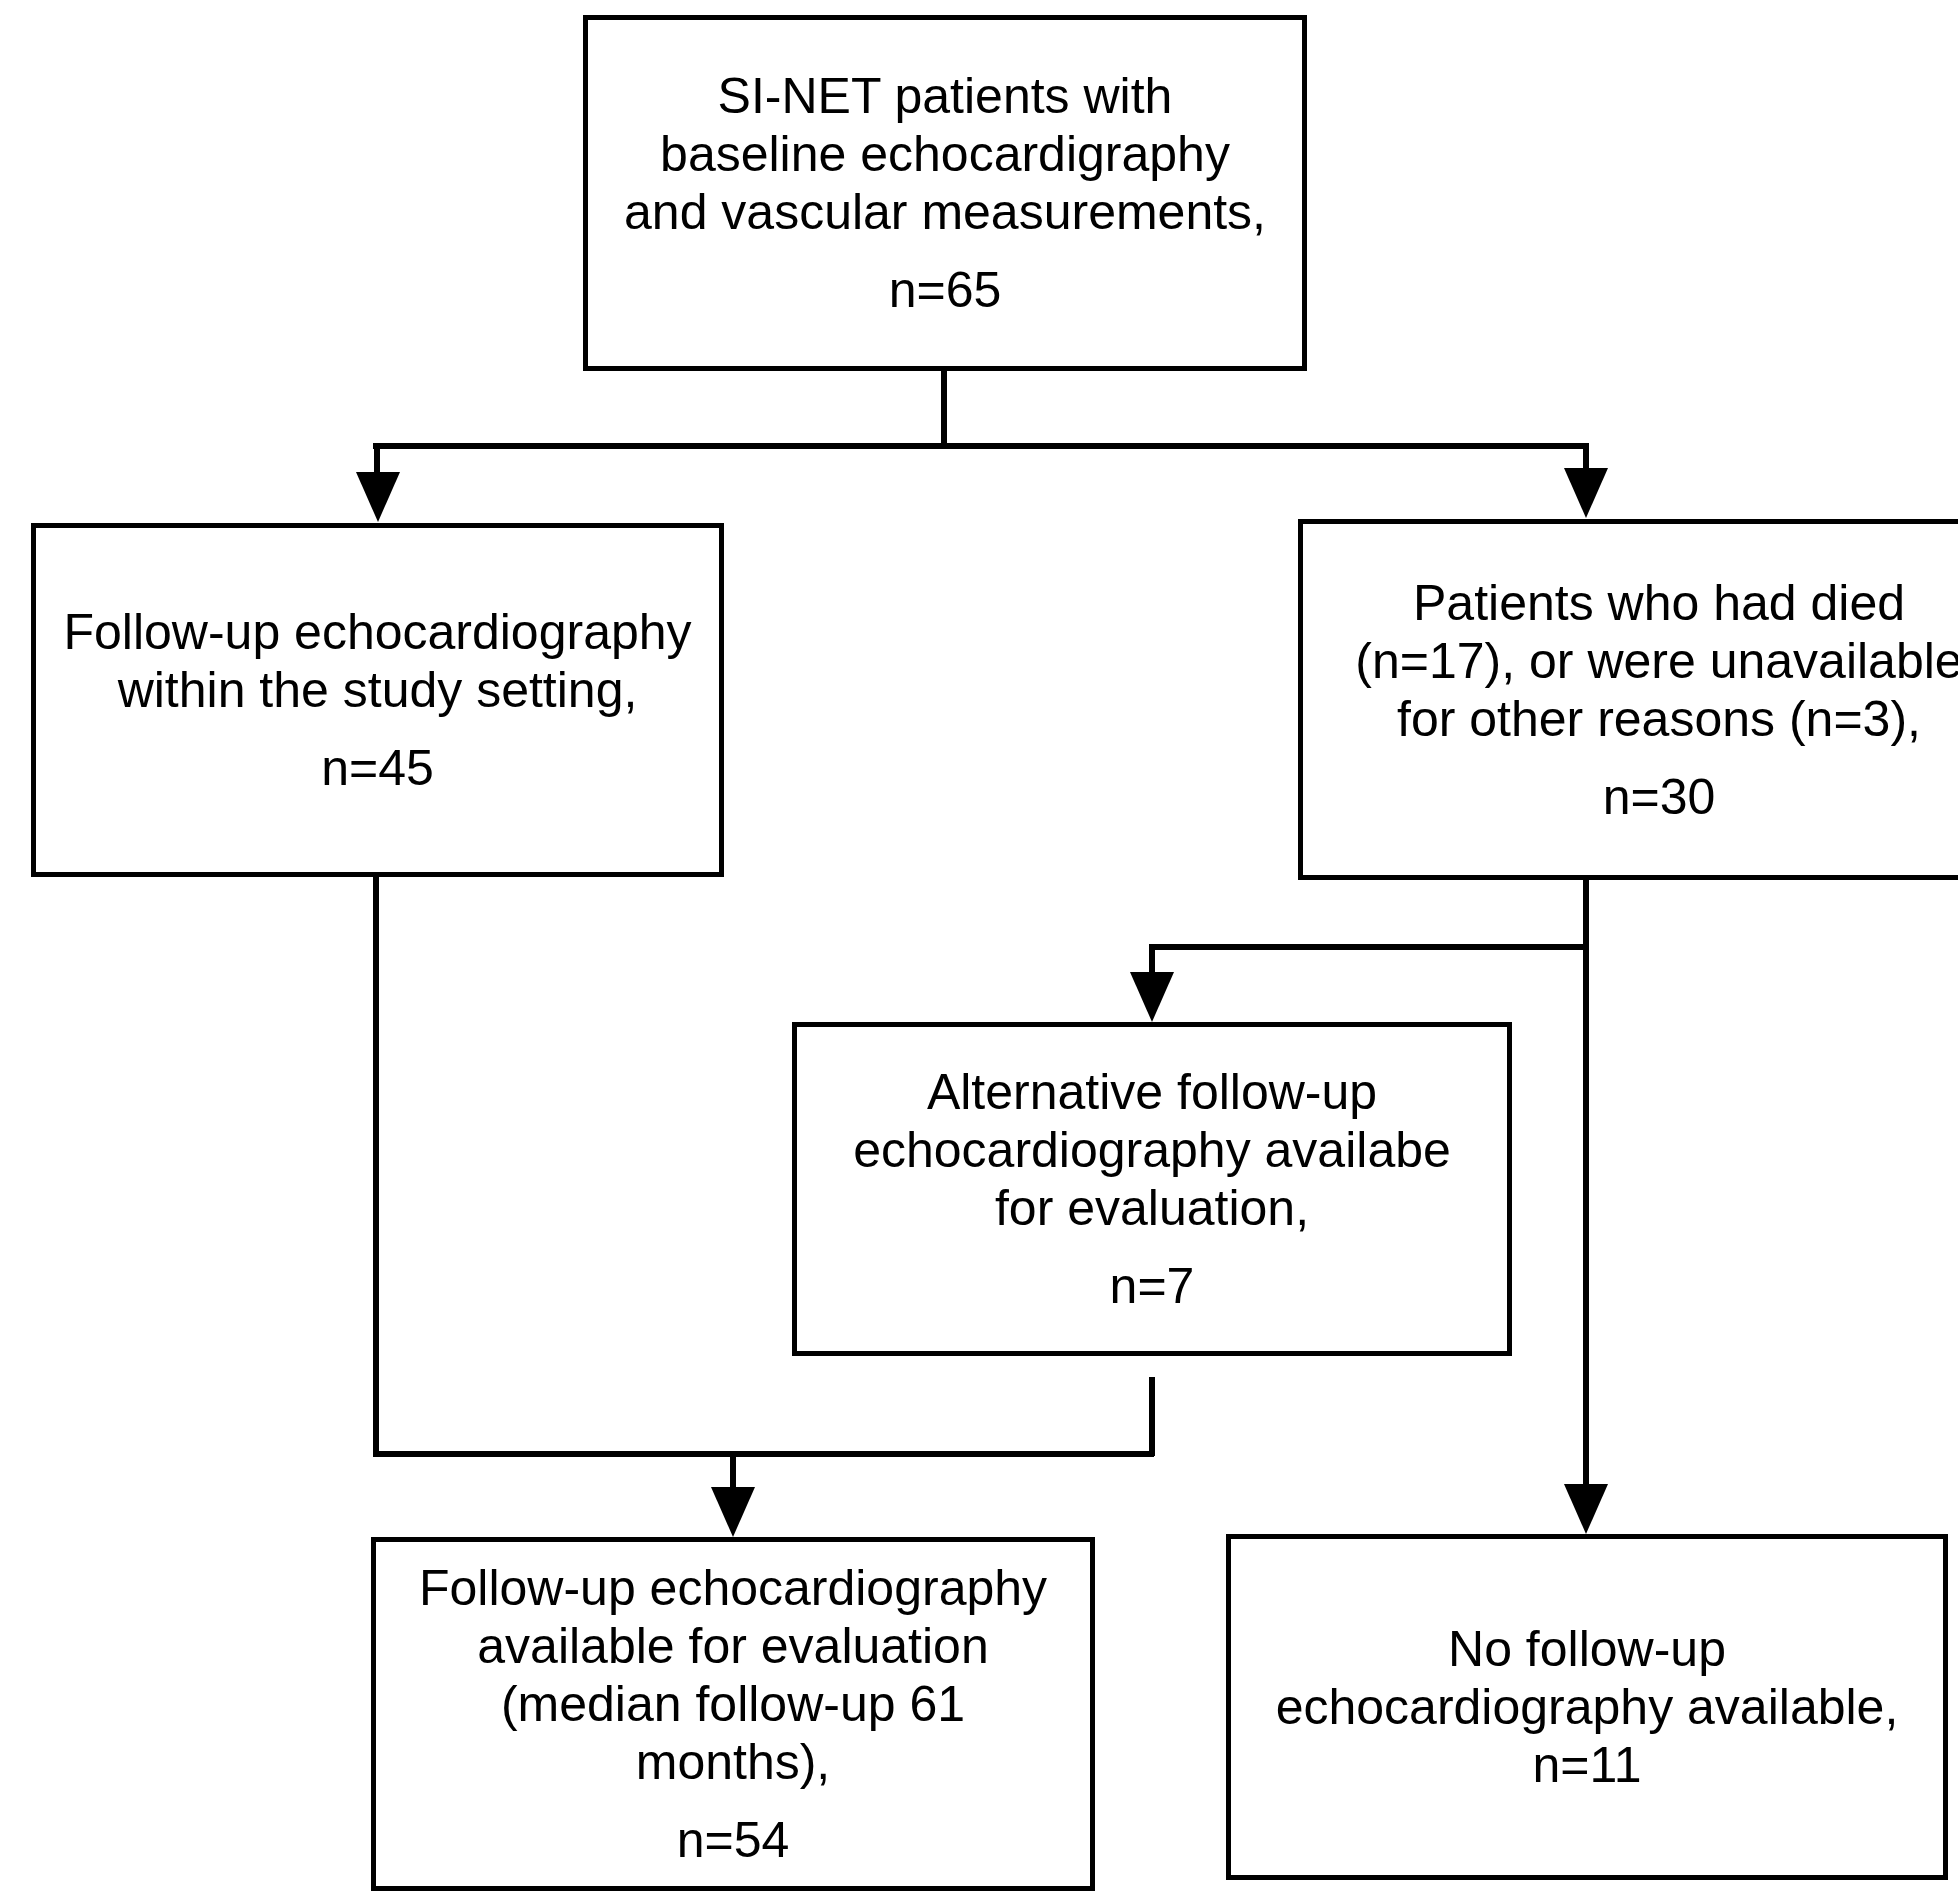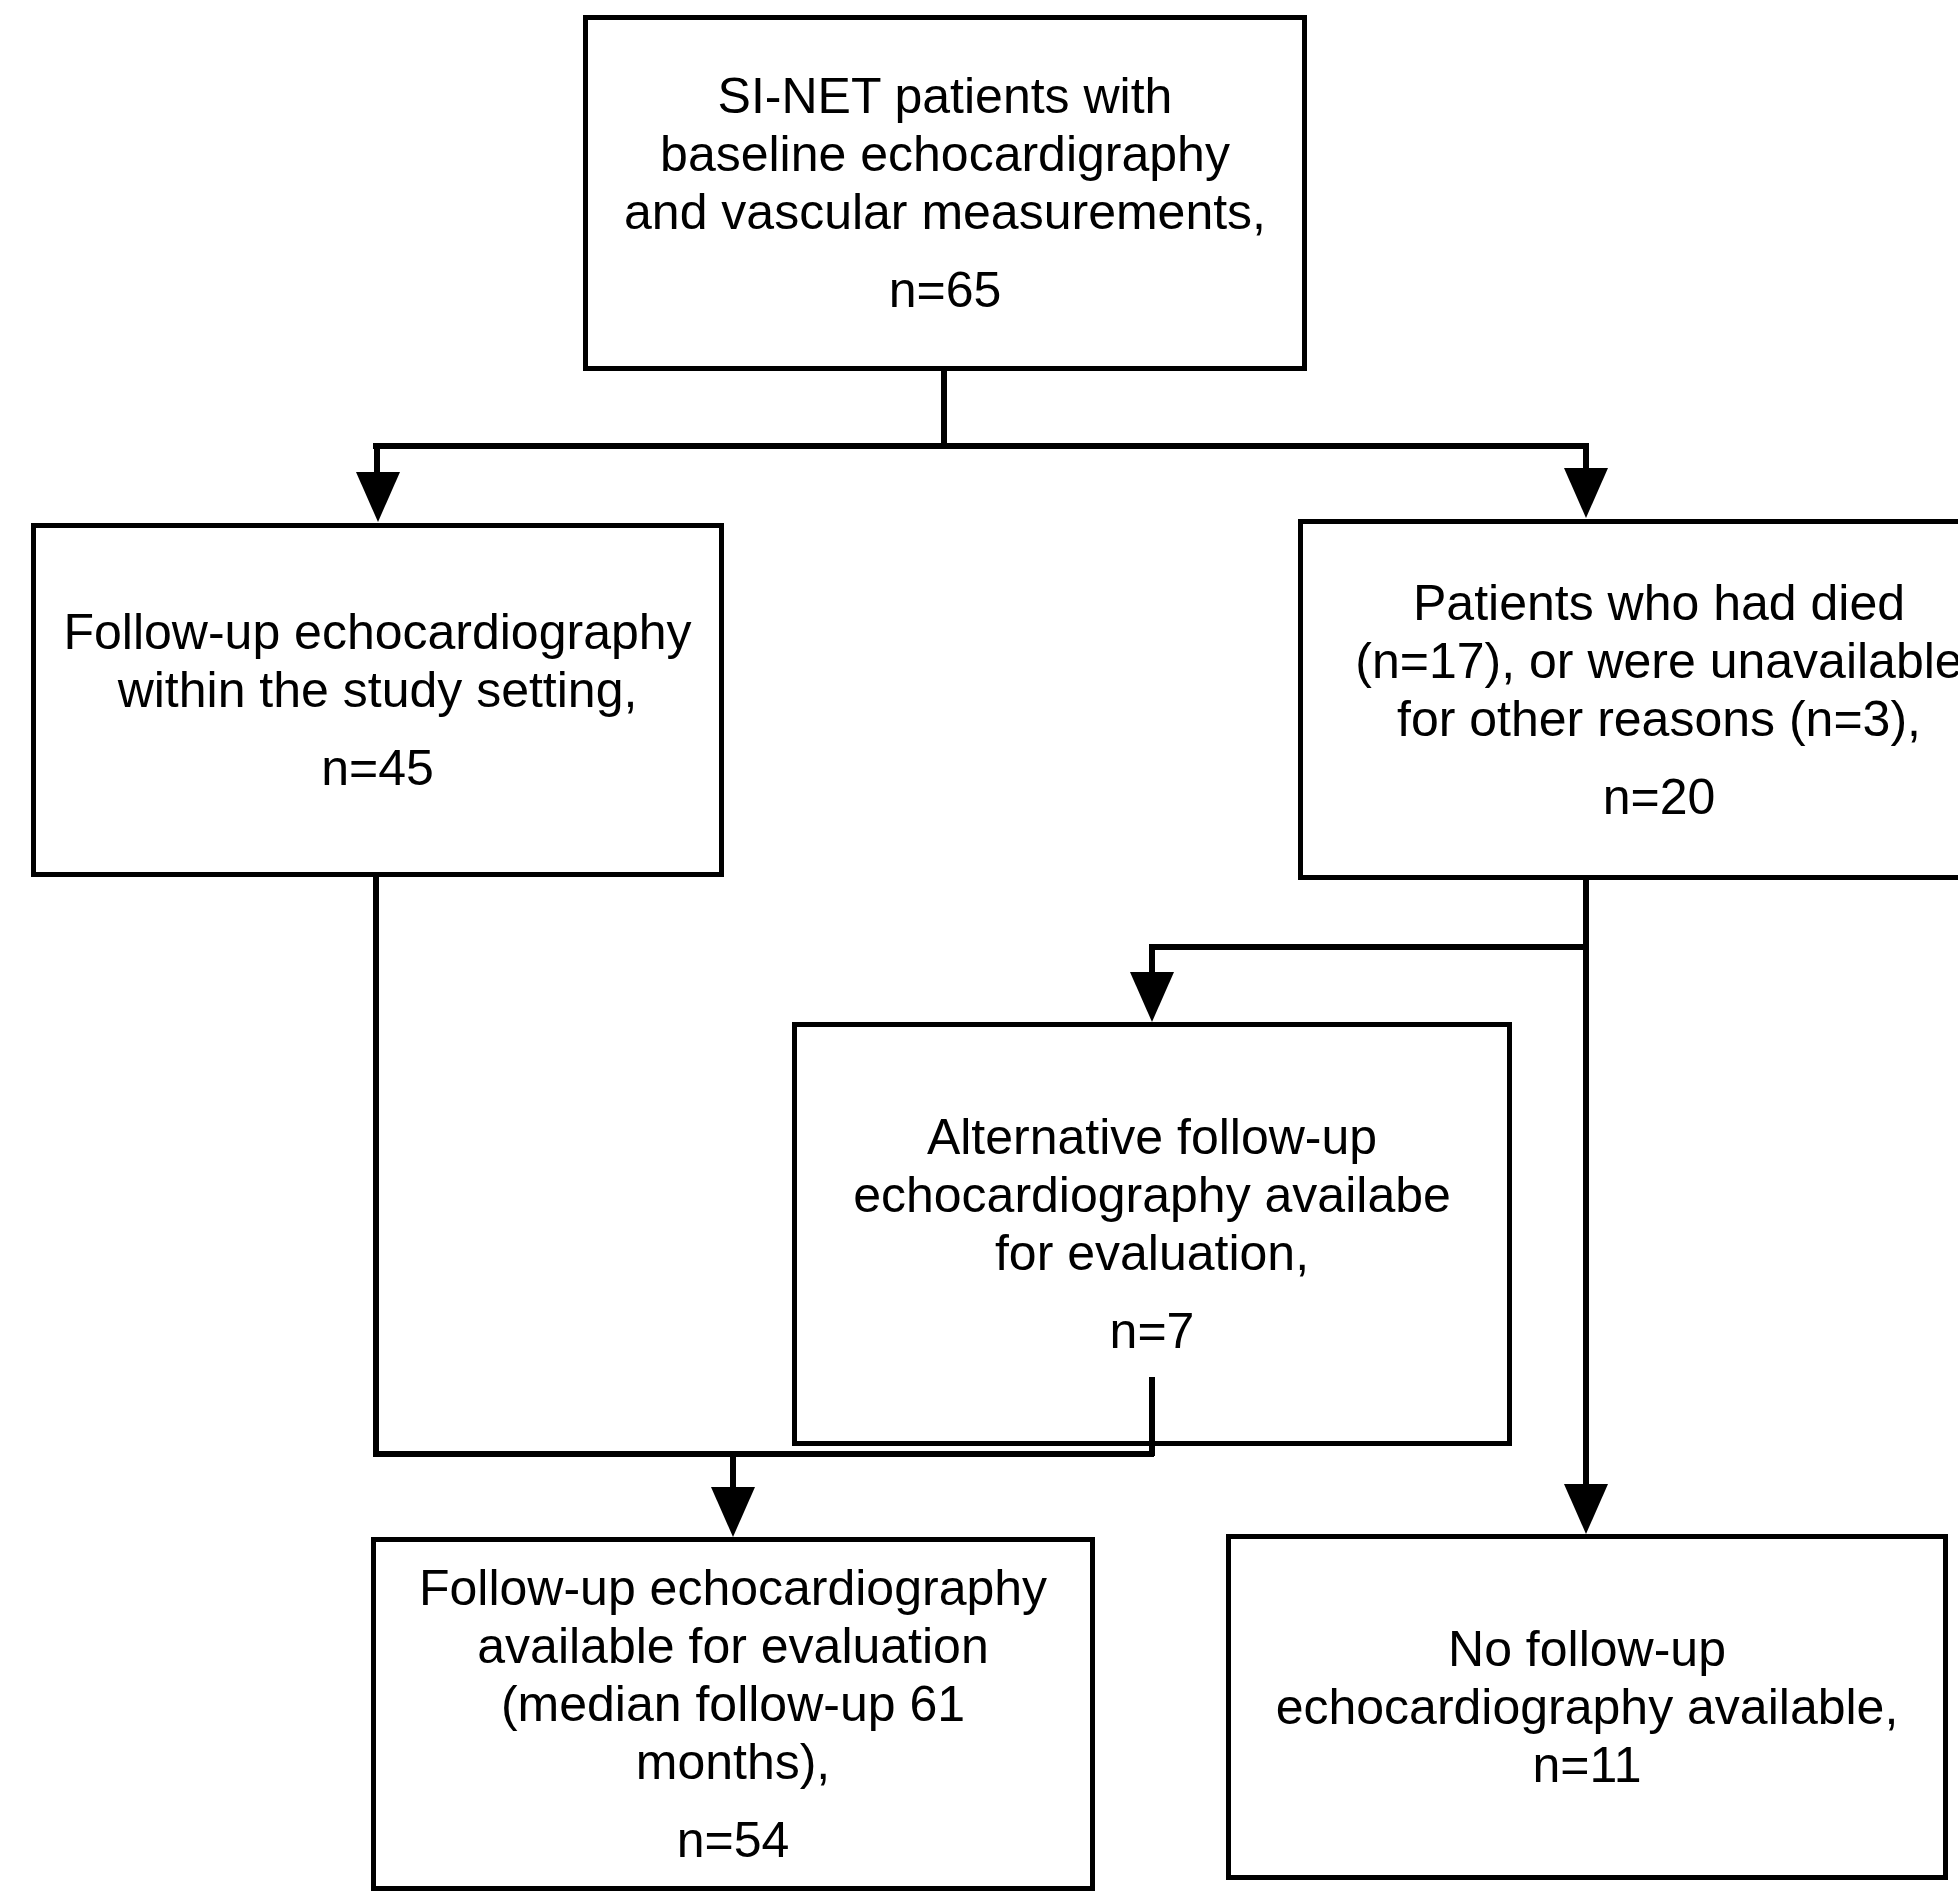--- a/index.html
+++ b/index.html
@@ -68,24 +68,24 @@
   <div class="box" style="left:31px; top:523px; width:693px; height:354px;">
     <span class="box-text">Follow-up echocardiography
 within the study setting,</span>
     <span class="box-n">n=45</span>
   </div>
 
   <div class="box" style="left:1298px; top:519px; width:722px; height:361px;">
     <span class="box-text">Patients who had died
 (n=17), or were unavailable
 for other reasons (n=3),</span>
-    <span class="box-n">n=20</span>
+    <span class="box-n">n=30</span>
   </div>
 
-  <div class="box" style="left:792px; top:1022px; width:720px; height:424px;">
+  <div class="box" style="left:792px; top:1022px; width:720px; height:334px;">
     <span class="box-text">Alternative follow-up
 echocardiography availabe
 for evaluation,</span>
     <span class="box-n">n=7</span>
   </div>
 
   <div class="box" style="left:371px; top:1537px; width:724px; height:354px;">
     <span class="box-text">Follow-up echocardiography
 available for evaluation
 (median follow-up 61

